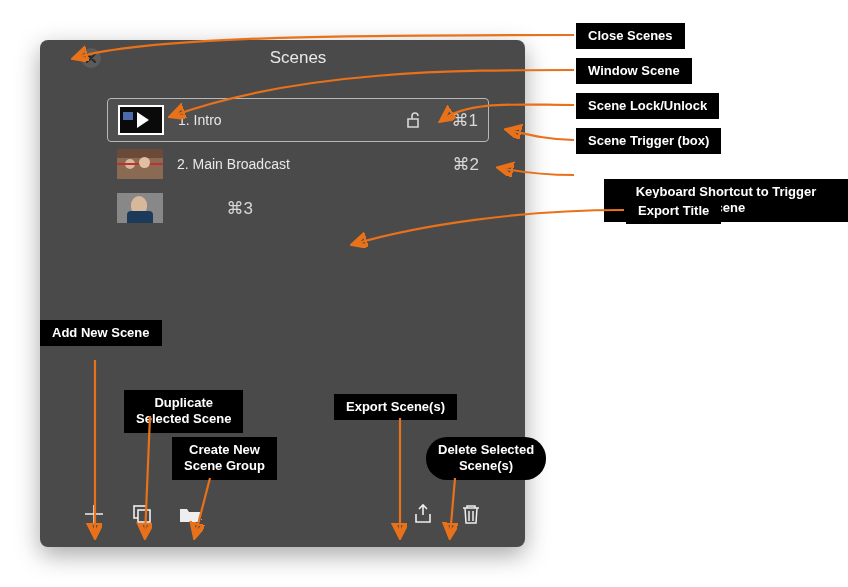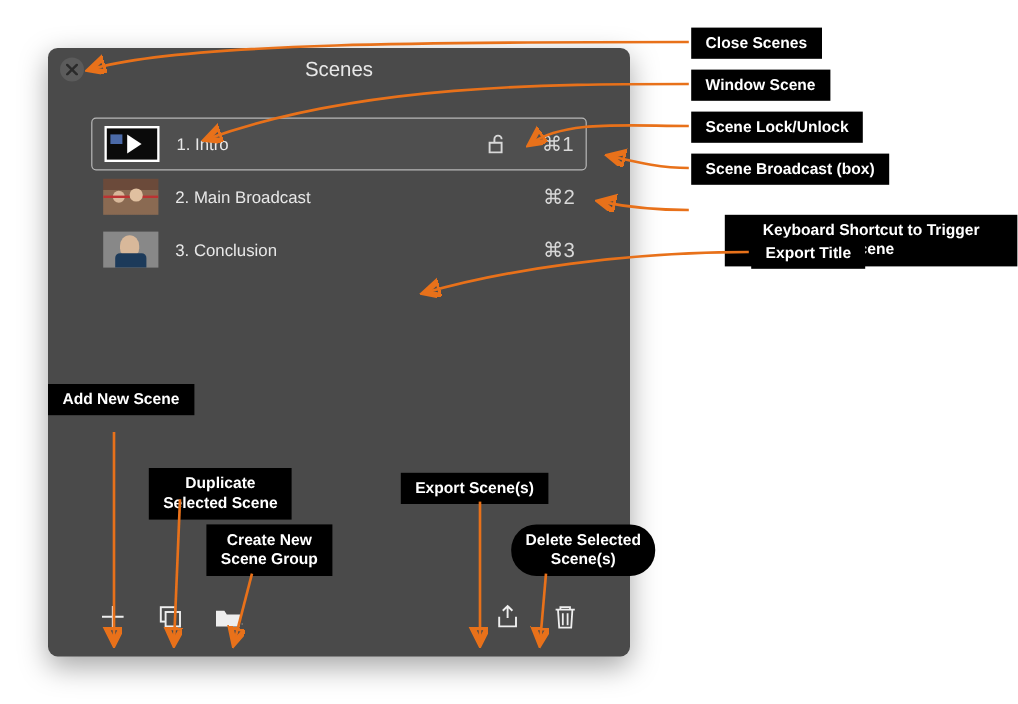--- a/index.html
+++ b/index.html
@@ -14,20 +14,21 @@
     position: absolute;
     left: 40px;
     top: 40px;
     width: 485px;
     height: 507px;
     background: #4a4a4a;
     border-radius: 8px;
     box-shadow: 0 8px 24px rgba(0,0,0,0.35);
     color: #e8e8e8;
     overflow: hidden;
+    padding-left: 31px;
   }
   .titlebar {
     display: flex;
     align-items: center;
     height: 36px;
     padding: 0 10px;
     position: relative;
   }
   .close-btn {
     width: 20px; height: 20px;
@@ -190,21 +191,20 @@
       <div class="thumb people">
           <div class="stripe"></div>
         </div>
       <div class="scene-title">2. Main Broadcast</div>
       <div class="lock-area"></div>
       <div class="shortcut">⌘2</div>
     </div>
 
     <div class="scene-row">
       <div class="thumb face"></div>
-      <div class="scene-title">3. Conclusion</div>
       <div class="lock-area"></div>
       <div class="shortcut">⌘3</div>
     </div>
 
   </div>
 
   <div class="toolbar">
     <div class="tb-btn">
       <svg viewBox="0 0 24 24">
           <path d="M12 3 V21 M3 12 H21" stroke="#eee" stroke-width="1.6"></path>
@@ -233,21 +233,21 @@
       <svg viewBox="0 0 24 24">
         <path d="M4 6 H20 M8 6 V4 h8 v2 M6 6 l1 15 h10 l1 -15 M10 9 v10 M14 9 v10" stroke="#eee" stroke-width="1.5" fill="none"></path>
       </svg>
     </div>
   </div>
 </div>
 
 <div class="anno" style="left:576px; top:23px;">Close Scenes</div>
 <div class="anno" style="left:576px; top:58px;">Window Scene</div>
 <div class="anno" style="left:576px; top:93px;">Scene Lock/Unlock</div>
-<div class="anno" style="left:576px; top:128px;">Scene Broadcast (box)</div>
+<div class="anno" style="left:576px; top:128px;">Scene Trigger (box)</div>
 <div class="anno" style="left:604px; top:163px;margin-top:16px;">Keyboard Shortcut to Trigger Scene</div>
 <div class="anno" style="left:626px; top:198px;">Export Title</div>
 
 <div class="anno" style="left:40px; top:320px;">Add New Scene</div>
 <div class="anno" style="left:124px; top:390px;">Duplicate
 Selected Scene</div>
 <div class="anno" style="left:172px; top:437px;">Create New
 Scene Group</div>
 <div class="anno" style="left:334px; top:394px;">Export Scene(s)</div>
 <div class="anno" style="left:426px; top:437px;border-radius:21px;">Delete Selected

